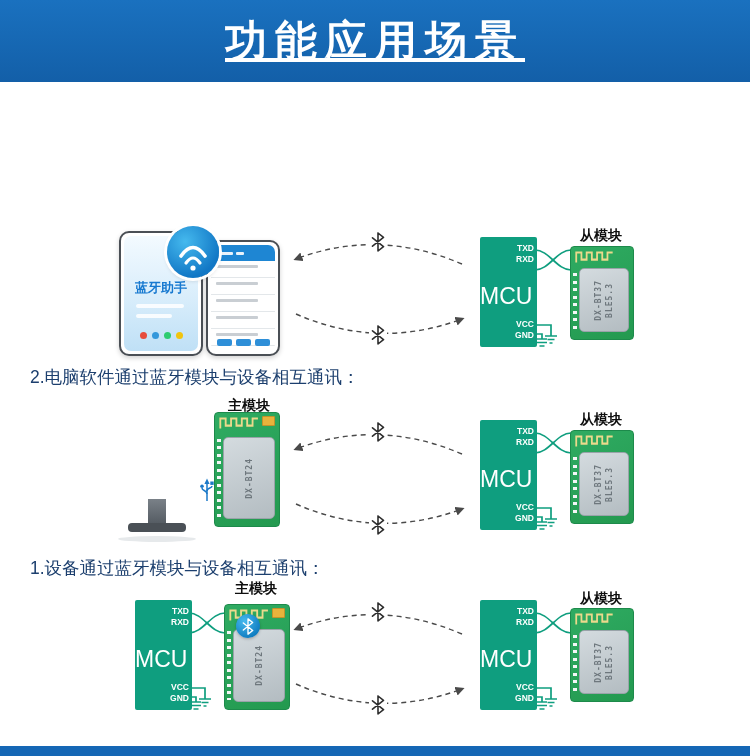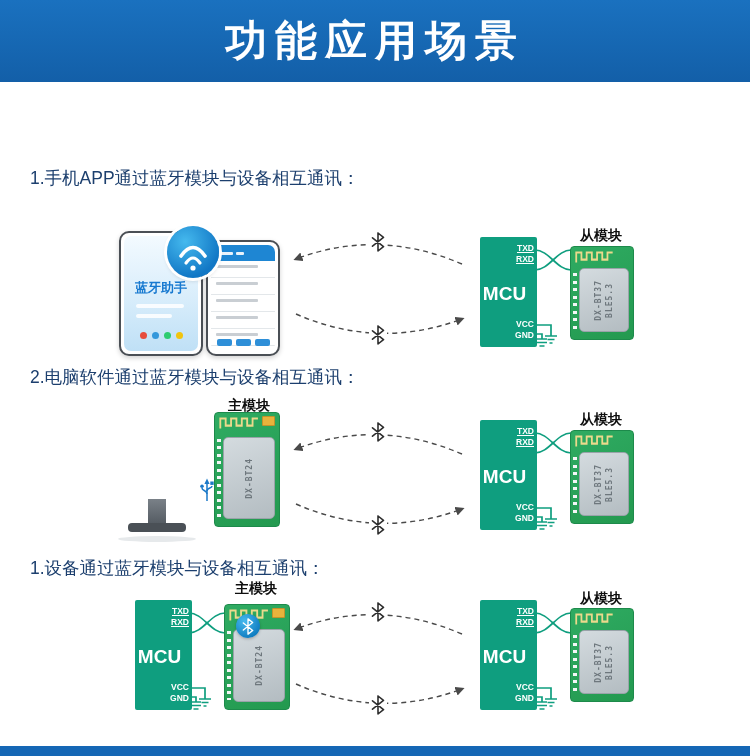--- a/index.html
+++ b/index.html
@@ -1,34 +1,34 @@
 <!DOCTYPE html>
 <html><head>
 <meta charset="utf-8">
 <style>
   html,body{margin:0;padding:0;background:#fff;}
   .page{position:relative;width:750px;height:756px;margin:0 auto;background:#ffffff;overflow:hidden;
         font-family:"Liberation Sans","DejaVu Sans",sans-serif;}
 
   
   .banner{position:absolute;top:0;left:0;width:750px;height:82px;background:linear-gradient(180deg,#1a71bf,#135fa8);}
-  .banner h1{margin:0;line-height:82px;text-align:center;color:#fff;font-size:42px;font-weight:bold;letter-spacing:8px;}
+  .banner h1{margin:0;line-height:82px;text-align:center;color:#fff;font-size:42px;font-weight:bold;letter-spacing:8px;text-decoration:underline;}
   .bottom-strip{position:absolute;left:0;bottom:0;width:750px;height:10px;background:#1567b5;}
 
   .subtitle{position:absolute;top:111px;left:0;width:750px;text-align:center;font-size:26px;font-weight:bold;color:#1b1b1b;}
 
   .sec-heading{position:absolute;left:30px;font-size:17.5px;color:#1c3f6e;}
   .sec-note{position:absolute;left:30px;font-size:15px;color:#0e0e0e;}
   .mini-label{position:absolute;font-size:14px;font-weight:bold;color:#0e0e0e;}
 
   
   .mcu{position:absolute;width:57px;height:110px;background:#0f9e7f;border-radius:2px;color:#fff;}
-  .mcu .mcu-title{position:absolute;top:46px;left:0;right:8px;text-align:center;font-size:19px;font-weight:bold;}
+  .mcu .mcu-title{position:absolute;top:46px;left:0;right:8px;text-align:center;font-size:23px;font-weight:normal;}
   .pin-col{position:absolute;right:3px;font-size:8.5px;font-weight:bold;line-height:11px;text-align:right;}
-  .pin-top{top:6px;text-decoration:underline;}
+  .pin-top{top:6px;}
   .pin-bot{bottom:6px;}
 
   
   .module{position:absolute;width:62px;background:linear-gradient(150deg,#2fab62,#23994f);border:1px solid #1d8a4b;border-radius:4px;}
   .module.master{width:64px;}
   .module .antenna{position:absolute;top:1px;left:3px;width:72%;height:18px;}
   .module .antenna polyline{fill:none;stroke:#ecd98c;stroke-width:2.4;}
   .module .pads{position:absolute;left:1.5px;top:26px;bottom:9px;width:4px;
                 background:repeating-linear-gradient(180deg,#f4f6f7 0 3px,rgba(0,0,0,0) 3px 7.5px);}
   .module .shield{position:absolute;left:8px;right:4px;top:24px;bottom:7px;background:linear-gradient(160deg,#d4dbdf,#b3bcc1);
@@ -99,21 +99,20 @@
   </defs>
 </svg>
 
 <div class="page">
 
   <header class="banner">
     <h1>功能应用场景</h1>
   </header>
 
 
-  <div class="sec-heading" style="top:166px">1.手机APP通过蓝牙模块与设备相互通讯：</div>
 
   <div class="phone phone1">
     <div class="p-screen">
       <div class="p1-appname">蓝牙助手</div>
       <div class="p1-bar" style="top:68px;width:48px"></div>
       <div class="p1-bar" style="top:78px;width:36px"></div>
       <div class="p1-dots">
         <i style="background:#e74c3c"></i>
         <i style="background:#3498db"></i>
         <i style="background:#2ecc71"></i>

